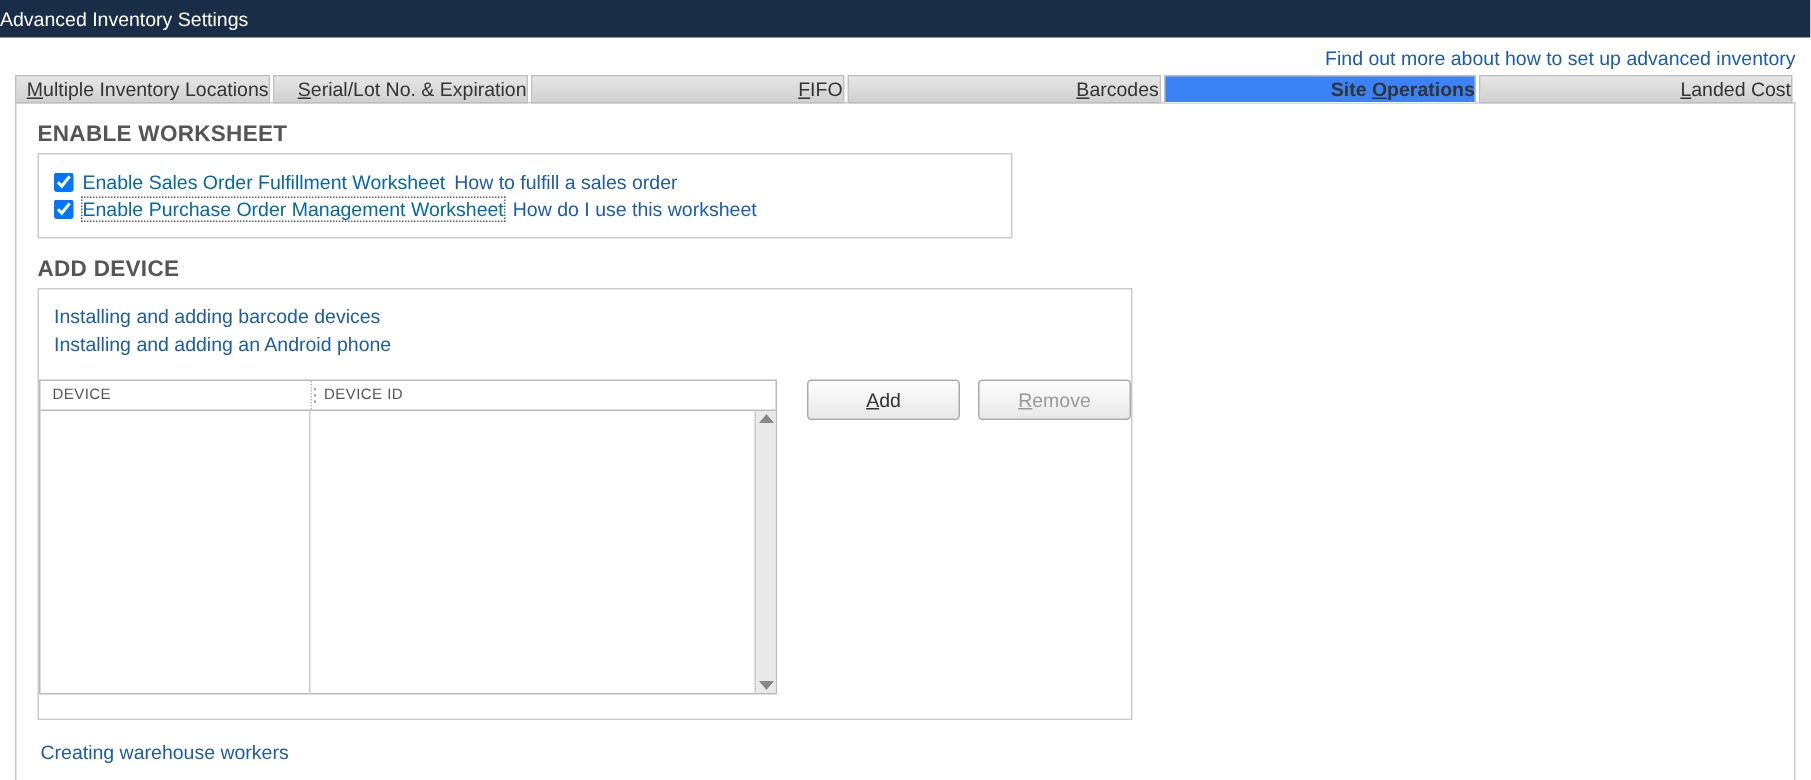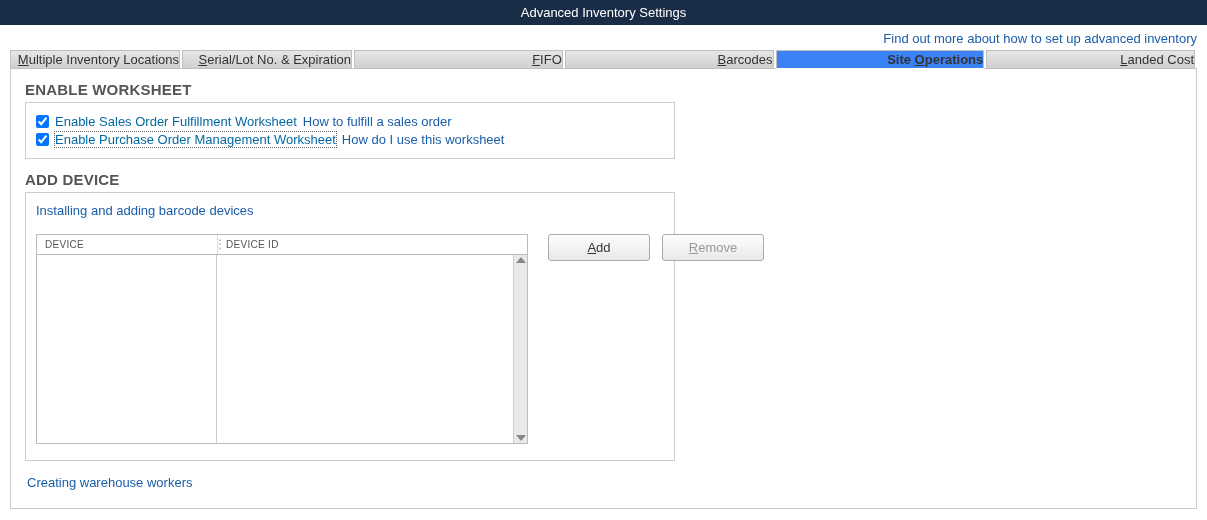--- a/index.html
+++ b/index.html
@@ -6,21 +6,20 @@
     body {
       font-family: Arial, Helvetica, sans-serif;
       font-size: 13px;
       color: #333;
       background: #fff;
       width: 1207px;
     }
     .title-bar {
       background: #1a2d47;
       color: #fff;
-      text-align: center;
       padding: 5px 0;
       font-size: 13px;
     }
     .top-link-row {
       text-align: right;
       padding: 6px 10px 4px;
     }
     .top-link {
       color: #1a5da8;
       text-decoration: none;
@@ -81,29 +80,30 @@
     .link {
       color: #1a5da8;
       text-decoration: none;
       font-size: 13px;
       margin-left: 6px;
       cursor: pointer;
       text-align: center;
     }
     .add-device-panel {
       border: 1px solid #ccc;
-      width: 650px;
+      width: 730px;
       padding: 10px 10px 16px;
       background: #fff;
     }
     .device-links .link { margin-left: 0; display: inline-block; margin-bottom: 4px; }
     .device-area {
       display: flex;
       margin-top: 12px;
       align-items: flex-start;
+      justify-content: center;
     }
     .device-table {
       border: 1px solid #bbb;
       display: flex;
       flex-direction: column;
       height: 210px;
     }
     .device-header {
       display: flex;
       font-size: 10px;
@@ -195,20 +195,21 @@
       <a class="link">How do I use this worksheet</a>
     </div>
   </div>
 
   <div class="spacer"></div>
 
   <div class="section-label">ADD DEVICE</div>
   <div class="add-device-panel">
     <div class="device-links">
       <a class="link">Installing and adding barcode devices</a><br>
+      <a class="link">Installing and adding an Android phone</a>
     </div>
 
     <div class="device-area">
       <div class="device-table">
         <div class="device-header">
           <div class="col device">DEVICE</div>
           <div class="col deviceid">
             <span class="divider-handle">⋮</span>
             <span>DEVICE ID</span>
           </div>

